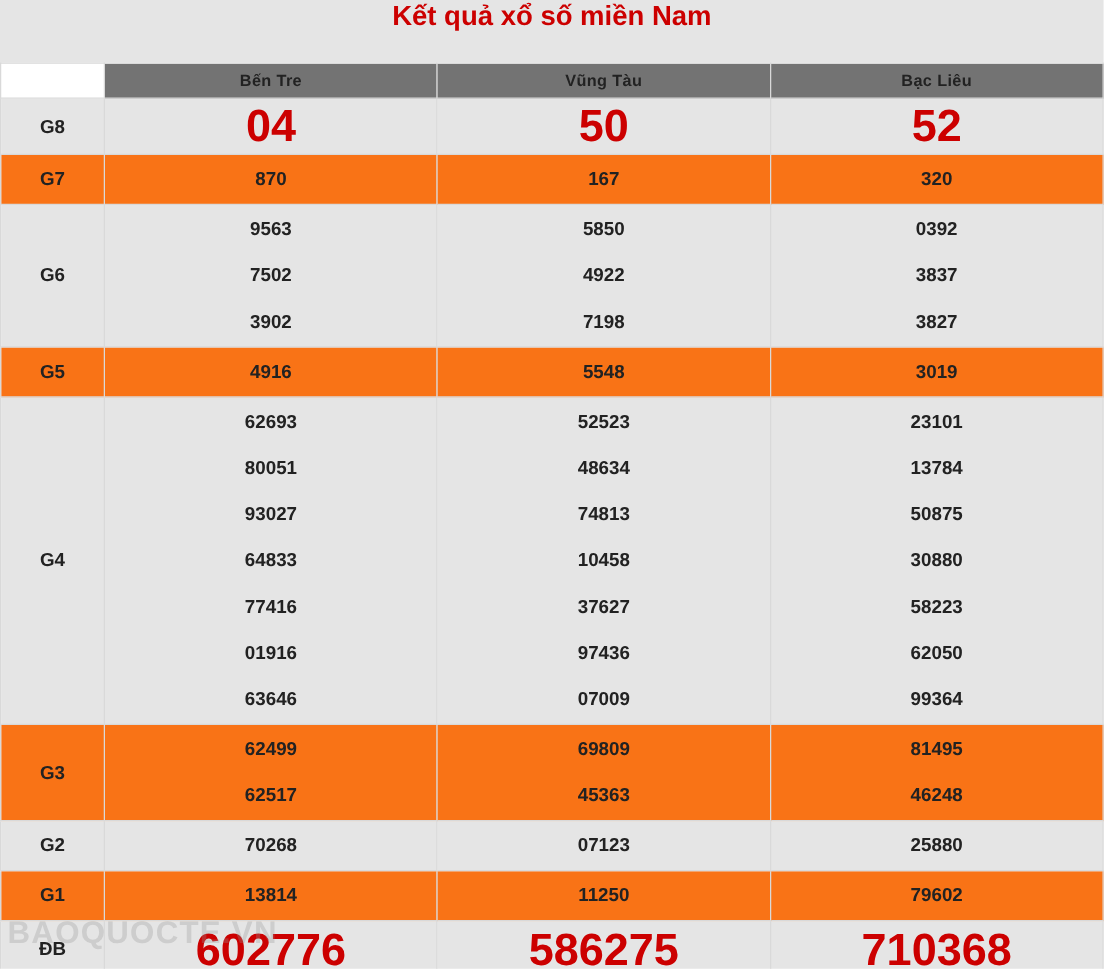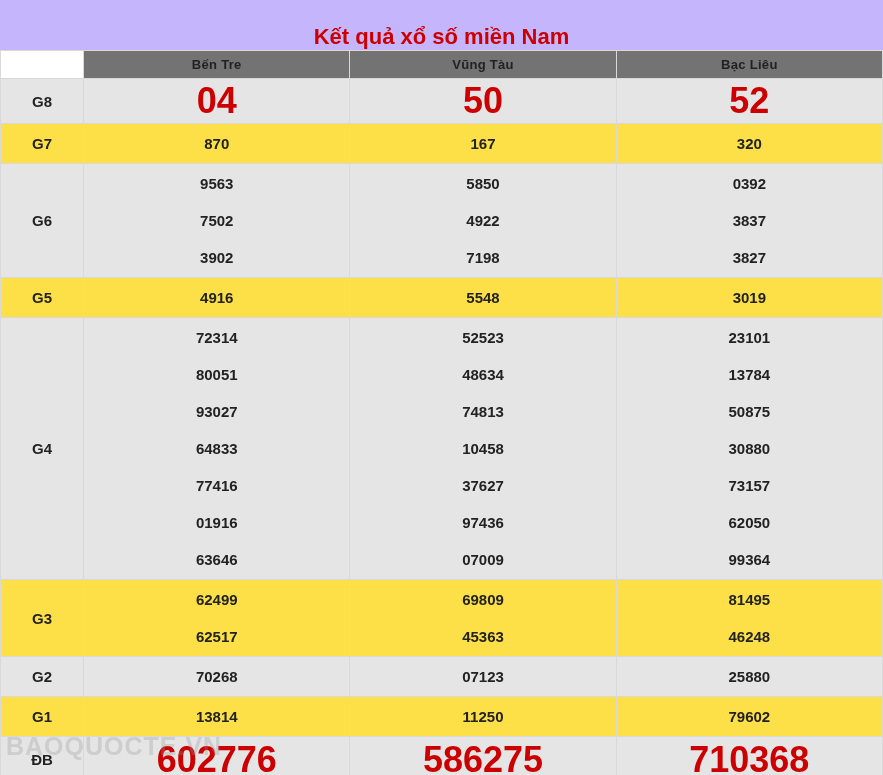--- a/index.html
+++ b/index.html
@@ -15,23 +15,23 @@
     overflow: hidden;
     position: relative;
   }
   .lottery-wrap {
     width: 883px;
     height: 775px;
     position: relative;
   }
   .title-bar {
     height: 50px;
-    background: #c4b5fd;
+    background: #e5e5e5;
     display: flex;
-    align-items: flex-end;
+    align-items: flex-start;
     justify-content: center;
     font-size: 22px;
     white-space: nowrap;
   }
   .title-red {
     color: #cc0000;
     font-weight: bold;
   }
   .title-dark {
     color: #1a1a1a;
@@ -58,21 +58,21 @@
     background: #737373;
     color: #333333;
     letter-spacing: .3px;
   }
   thead th.blank { background: #ffffff; }
   .label-cell {
     font-size: 15px;
     background: inherit;
     color: #222;
   }
-  .row-shade td { background: #fde047; }
+  .row-shade td { background: #f97316; }
   .row-plain td { background: #e5e5e5; }
   .num {
     font-size: 15px;
     line-height: 37px;
     display: block;
     color: #222222;
   }
   .g8 .num, .db .num {
     color: #cc0000;
     font-size: 36px;
@@ -170,21 +170,21 @@
             <span class="num">5548</span>
           </td>
         <td>
             <span class="num">3019</span>
           </td>
       </tr>
 
       <tr class="row-plain g4">
         <td class="label-cell">G4</td>
         <td>
-          <span class="num">72314</span>
+          <span class="num">62693</span>
           <span class="num">80051</span>
           <span class="num">93027</span>
           <span class="num">64833</span>
           <span class="num">77416</span>
           <span class="num">01916</span>
           <span class="num">63646</span>
         </td>
         <td>
           <span class="num">52523</span>
           <span class="num">48634</span>
@@ -192,21 +192,21 @@
           <span class="num">10458</span>
           <span class="num">37627</span>
           <span class="num">97436</span>
           <span class="num">07009</span>
         </td>
         <td>
           <span class="num">23101</span>
           <span class="num">13784</span>
           <span class="num">50875</span>
           <span class="num">30880</span>
-          <span class="num">73157</span>
+          <span class="num">58223</span>
           <span class="num">62050</span>
           <span class="num">99364</span>
         </td>
       </tr>
 
       <tr class="row-shade g3">
         <td class="label-cell">G3</td>
         <td>
           <span class="num">62499</span>
           <span class="num">62517</span>

